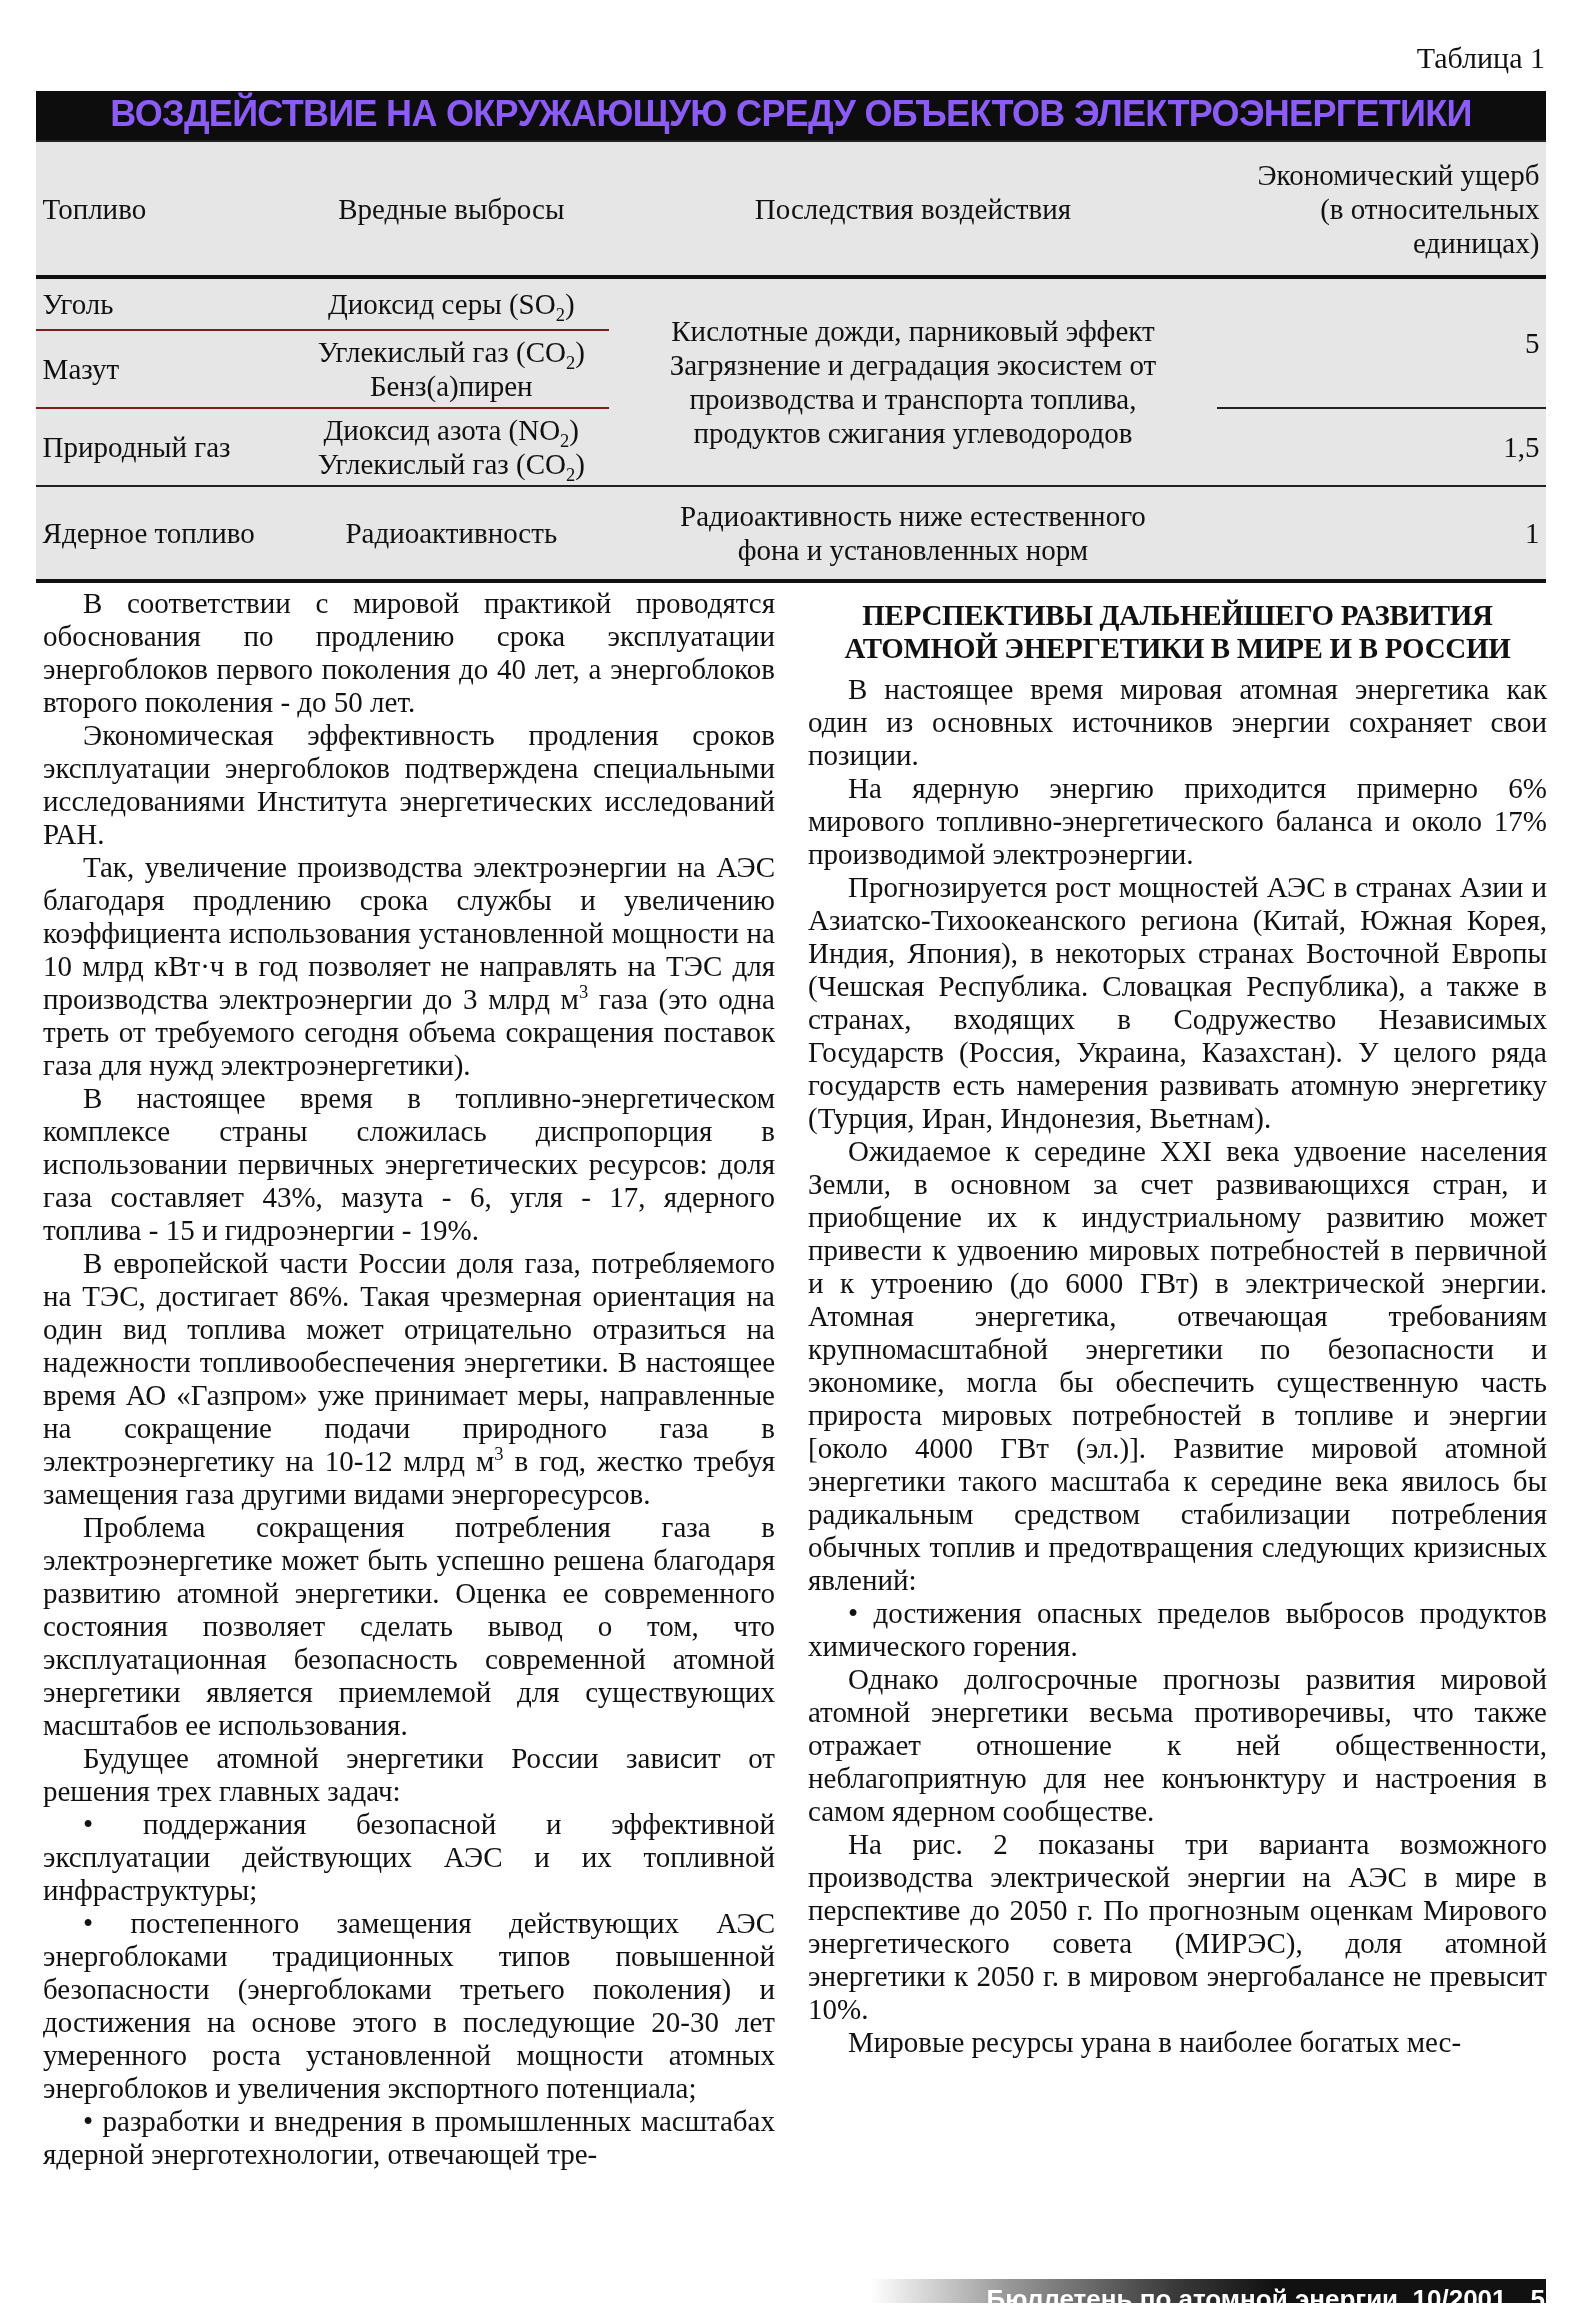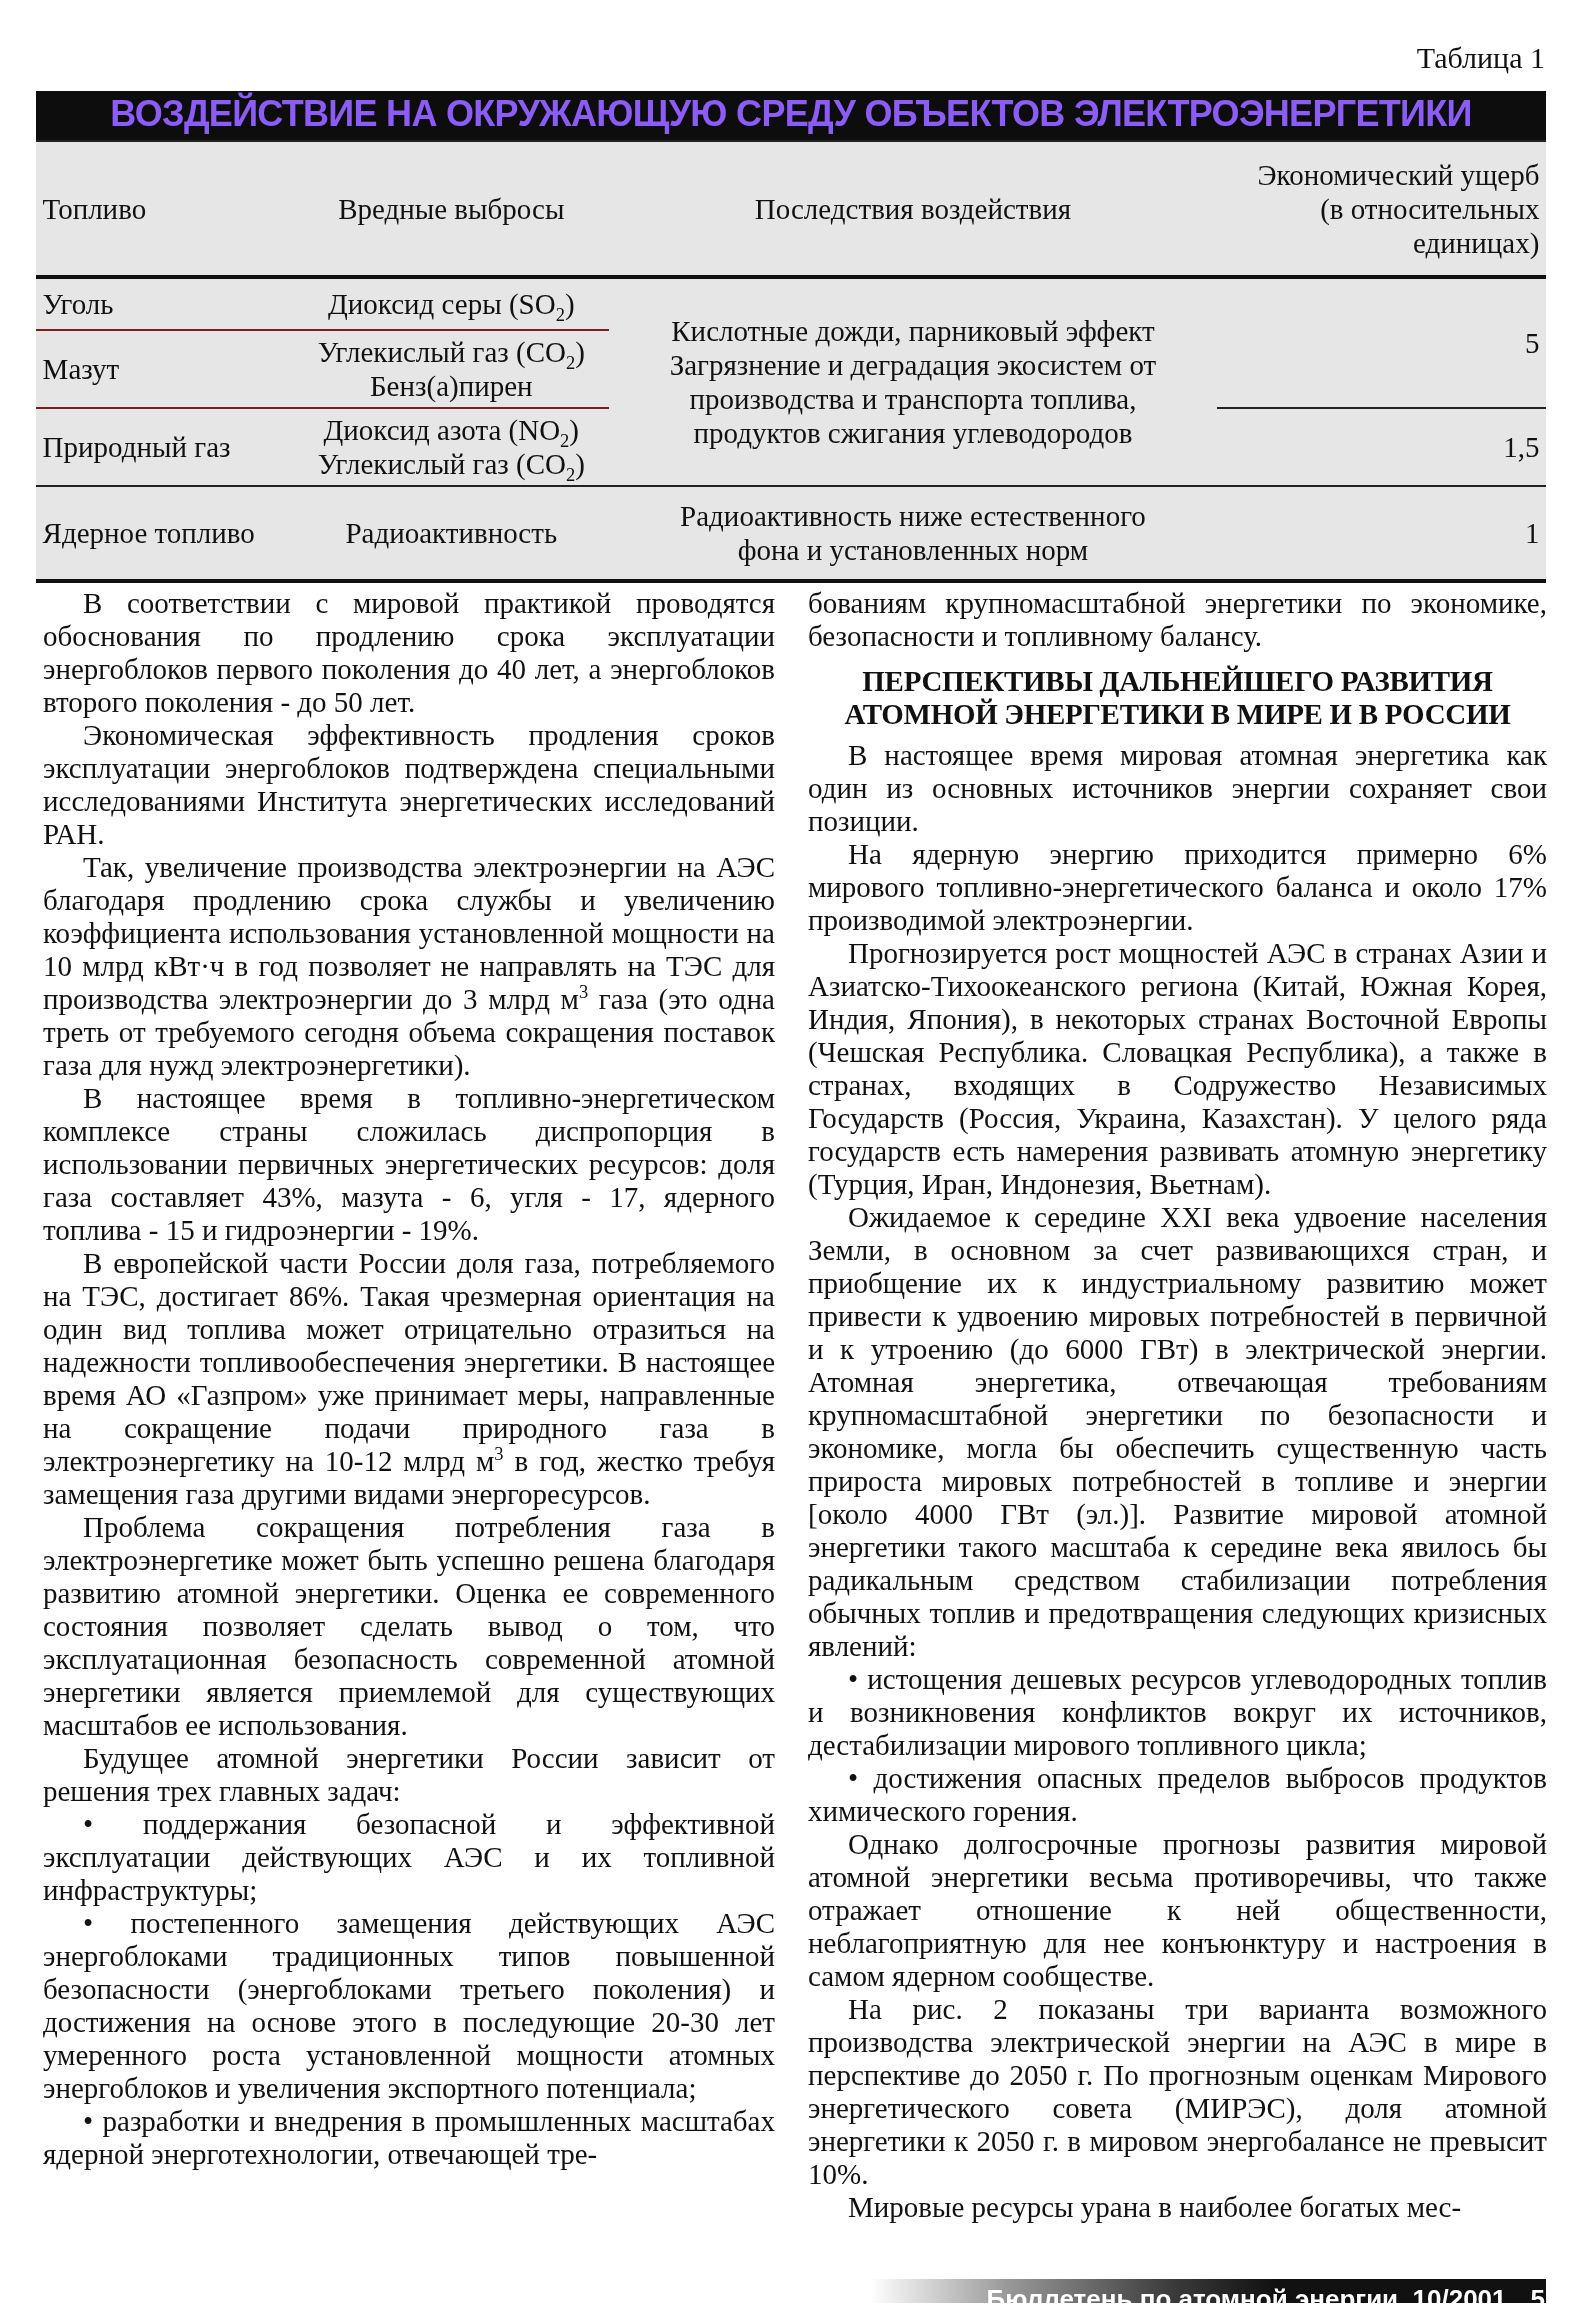--- a/index.html
+++ b/index.html
@@ -99,30 +99,28 @@
   <p>В настоящее время в топливно-энергетическом комплексе страны сложилась диспропорция в использовании первичных энергетических ресурсов: доля газа составляет 43%, мазута - 6, угля - 17, ядерного топлива - 15 и гидроэнергии - 19%.</p>
   <p><span>В европейской части России доля газа, потребляемого на ТЭС, достигает 86%. Такая чрезмерная ориентация на один вид топлива может отрицательно отразиться на надежности топливообеспечения энергетики. В настоящее время АО «Газпром» уже принимает меры, направленные на сокращение подачи природного газа в электроэнергетику на 10-12 млрд м</span><sup>3</sup><span> в год, жестко требуя замещения газа другими видами энергоресурсов.</span></p>
   <p>Проблема сокращения потребления газа в электроэнергетике может быть успешно решена благодаря развитию атомной энергетики. Оценка ее современного состояния позволяет сделать вывод о том, что эксплуатационная безопасность современной атомной энергетики является приемлемой для существующих масштабов ее использования.</p>
   <p>Будущее атомной энергетики России зависит от решения трех главных задач:</p>
   <p class="bullet">• поддержания безопасной и эффективной эксплуатации действующих АЭС и их топливной инфраструктуры;</p>
   <p class="bullet">• постепенного замещения действующих АЭС энергоблоками традиционных типов повышенной безопасности (энергоблоками третьего поколения) и достижения на основе этого в последующие 20-30 лет умеренного роста установленной мощности атомных энергоблоков и увеличения экспортного потенциала;</p>
   <p class="bullet">• разработки и внедрения в промышленных масштабах ядерной энерготехнологии, отвечающей тре-</p>
 </div>
 
 <div class="col col-right">
-  <p class="noindent">бованиям крупномасштабной энергетики по экономике, безопасности и топливному балансу.</p>
   <div class="section-heading">
     <span>ПЕРСПЕКТИВЫ ДАЛЬНЕЙШЕГО РАЗВИТИЯ</span><br>
     <span>АТОМНОЙ ЭНЕРГЕТИКИ В МИРЕ И В РОССИИ</span>
   </div>
   <p>В настоящее время мировая атомная энергетика как один из основных источников энергии сохраняет свои позиции.</p>
   <p>На ядерную энергию приходится примерно 6% мирового топливно-энергетического баланса и около 17% производимой электроэнергии.</p>
   <p>Прогнозируется рост мощностей АЭС в странах Азии и Азиатско-Тихоокеанского региона (Китай, Южная Корея, Индия, Япония), в некоторых странах Восточной Европы (Чешская Республика. Словацкая Республика), а также в странах, входящих в Содружество Независимых Государств (Россия, Украина, Казахстан). У целого ряда государств есть намерения развивать атомную энергетику (Турция, Иран, Индонезия, Вьетнам).</p>
   <p>Ожидаемое к середине XXI века удвоение населения Земли, в основном за счет развивающихся стран, и приобщение их к индустриальному развитию может привести к удвоению мировых потребностей в первичной и к утроению (до 6000 ГВт) в электрической энергии. Атомная энергетика, отвечающая требованиям крупномасштабной энергетики по безопасности и экономике, могла бы обеспечить существенную часть прироста мировых потребностей в топливе и энергии [около 4000 ГВт (эл.)]. Развитие мировой атомной энергетики такого масштаба к середине века явилось бы радикальным средством стабилизации потребления обычных топлив и предотвращения следующих кризисных явлений:</p>
-  <p class="bullet">• истощения дешевых ресурсов углеводородных топлив и возникновения конфликтов вокруг их источников, дестабилизации мирового топливного цикла;</p>
   <p class="bullet">• достижения опасных пределов выбросов продуктов химического горения.</p>
   <p>Однако долгосрочные прогнозы развития мировой атомной энергетики весьма противоречивы, что также отражает отношение к ней общественности, неблагоприятную для нее конъюнктуру и настроения в самом ядерном сообществе.</p>
   <p>На рис. 2 показаны три варианта возможного производства электрической энергии на АЭС в мире в перспективе до 2050 г. По прогнозным оценкам Мирового энергетического совета (МИРЭС), доля атомной энергетики к 2050 г. в мировом энергобалансе не превысит 10%.</p>
   <p>Мировые ресурсы урана в наиболее богатых мес-</p>
 </div>
 
 <div class="footer-bar">
   <span>Бюллетень по атомной энергии. 10/2001</span><span class="page">5</span>
 </div>
 

